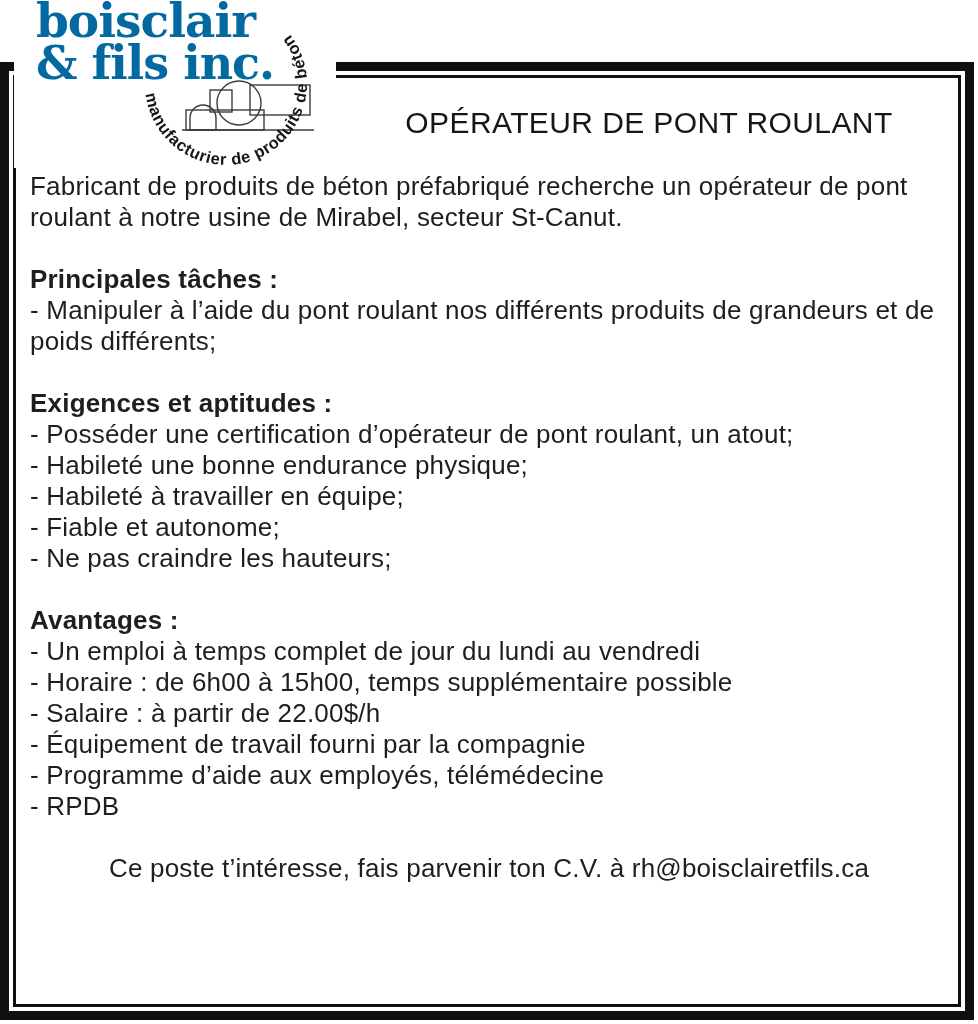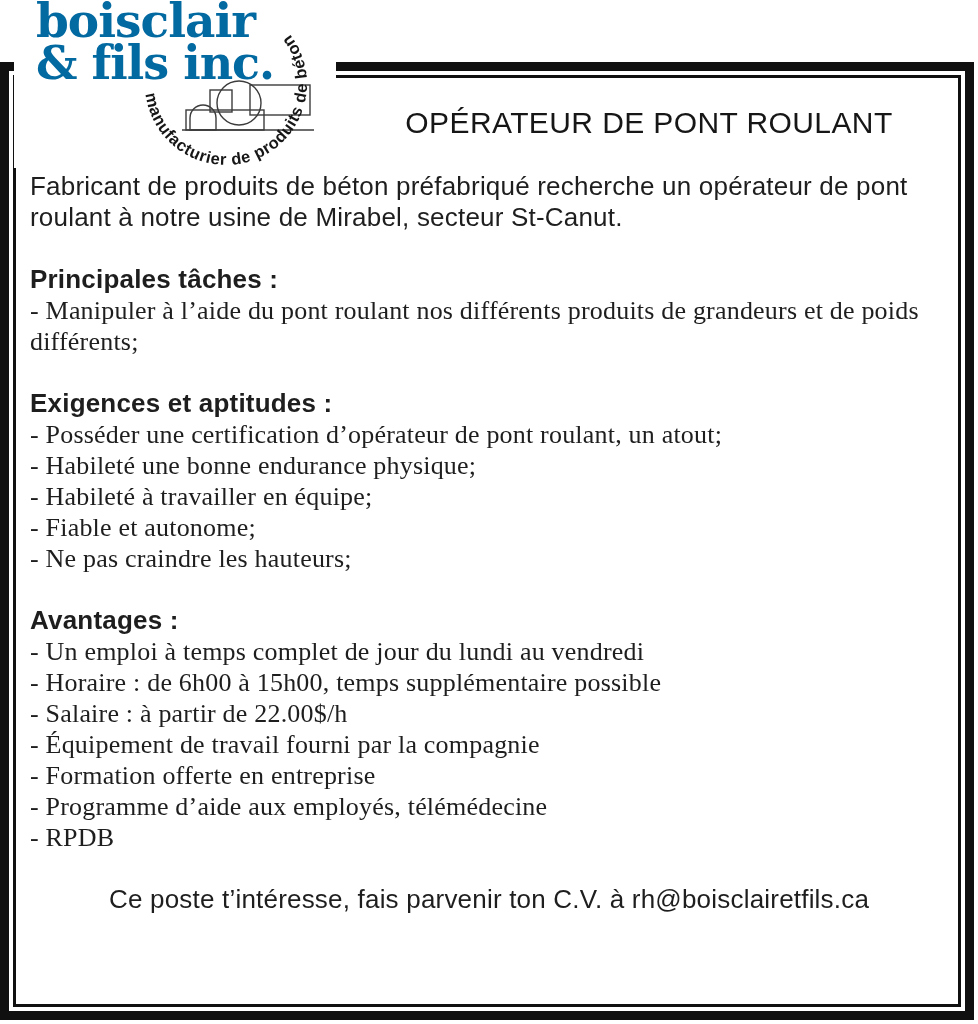--- a/index.html
+++ b/index.html
@@ -41,21 +41,21 @@
   }
   
   .content{
     position:absolute;left:30px;top:171px;width:918px;z-index:4;
     font-size:26px;line-height:31px;color:#1e1e1e;
     letter-spacing:0.2px;
   }
   .para{margin:0 0 31px 0;}
   .sec{margin:0 0 31px 0;}
   .sec-h{font-weight:700;}
-  .item{font-weight:400;font-family:Liberation Serif, serif;}
+  .item{font-weight:400;}
   .closing{text-align:center;margin-top:31px;}
 </style>
 </head>
 <body>
 
 <div class="frame">
   <div class="frame-inner"></div>
 </div>
 
 <div class="logo">
@@ -102,20 +102,19 @@
     <div class="item">- Fiable et autonome;</div>
     <div class="item">- Ne pas craindre les hauteurs;</div>
   </div>
 
   <div class="sec">
     <div class="sec-h">Avantages :</div>
     <div class="item">- Un emploi à temps complet de jour du lundi au vendredi</div>
     <div class="item">- Horaire : de 6h00 à 15h00, temps supplémentaire possible</div>
     <div class="item">- Salaire : à partir de 22.00$/h</div>
     <div class="item">- Équipement de travail fourni par la compagnie</div>
-    <div class="item">- Formation offerte en entreprise</div>
     <div class="item">- Programme d’aide aux employés, télémédecine</div>
     <div class="item">- RPDB</div>
   </div>
 
   <div class="closing">Ce poste t’intéresse, fais parvenir ton C.V. à rh@boisclairetfils.ca</div>
 
 </div>
 
 </body></html>

